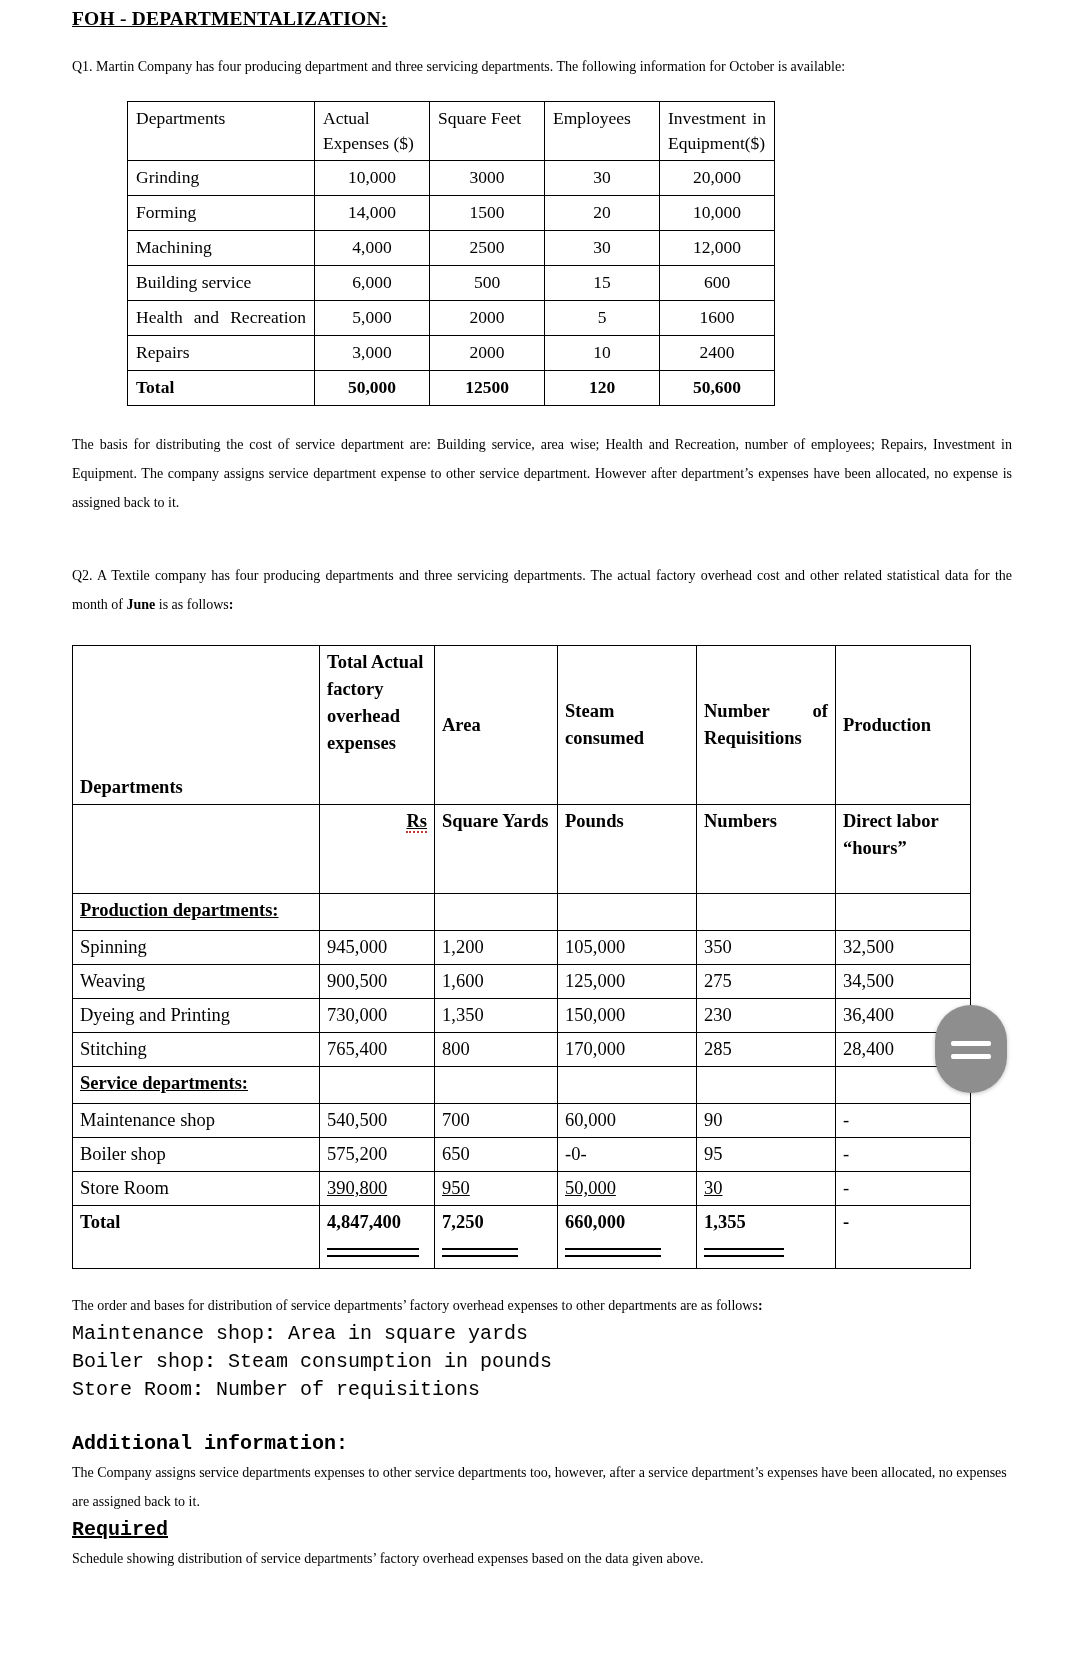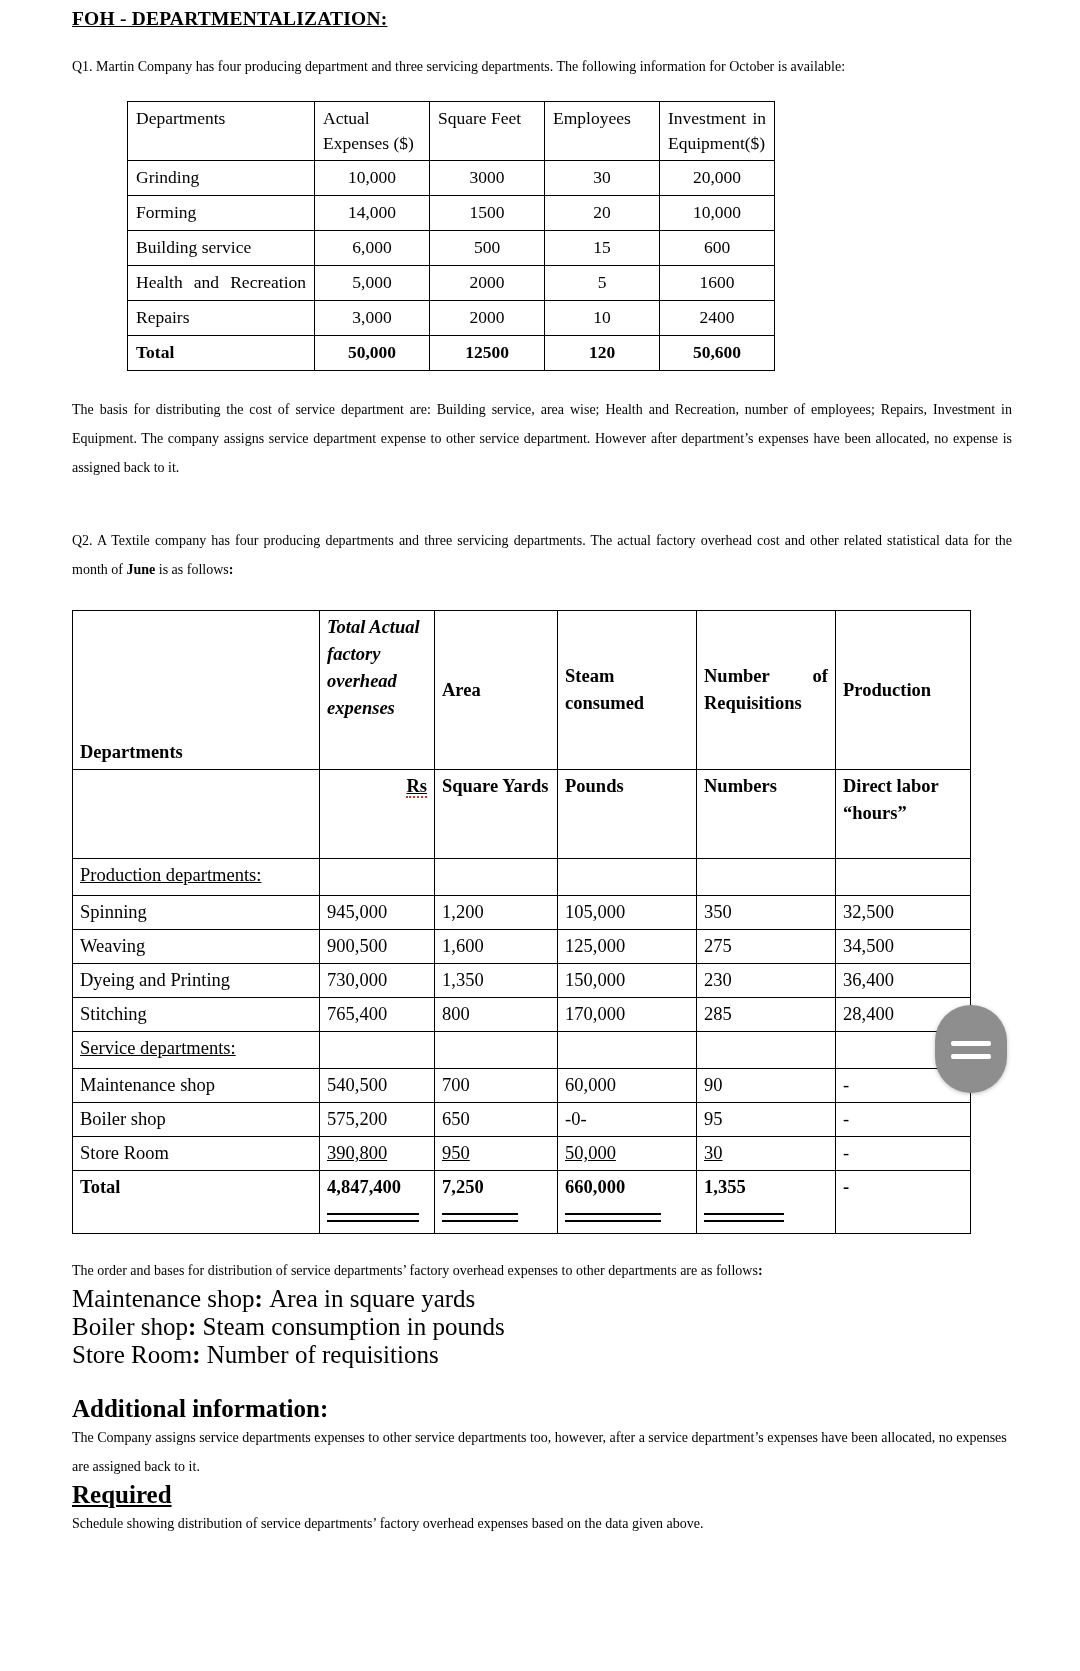--- a/index.html
+++ b/index.html
@@ -95,52 +95,52 @@
     line-height: 27px;
   }
   table.tbl2 .c1 { width: 232px; }
   table.tbl2 .c2 { width: 100px; }
   table.tbl2 .c3 { width: 108px; }
   table.tbl2 .c4 { width: 124px; }
   table.tbl2 .c5 { width: 124px; }
   table.tbl2 .c6 { width: 120px; }
   table.tbl2 .hdr-main td { font-weight: bold; height: 152px; }
   table.tbl2 .hdr-main td.c1 { vertical-align: bottom; }
-  table.tbl2 .hdr-main td.c2 { vertical-align: top; font-style: italic; }
+  table.tbl2 .hdr-main td.c2 { vertical-align: top; }
   table.tbl2 .hdr-main td.c3,
   table.tbl2 .hdr-main td.c4,
   table.tbl2 .hdr-main td.c5,
   table.tbl2 .hdr-main td.c6 { vertical-align: middle; }
   table.tbl2 .hdr-sub td { font-weight: bold; height: 82px; }
   table.tbl2 .hdr-sub td.c2 { text-align: right; }
   .u { text-decoration: underline; }
   .rs-sp {
     text-decoration: underline;
     border-bottom: 2px dotted #c0392b;
     padding-bottom: 0px;
     margin-left: 12px;
   }
-  .section-label { font-weight: normal; text-decoration: underline; }
+  .section-label { font-weight: bold; text-decoration: underline; }
   table.tbl2 tr.blank-row td { height: 30px; }
   table.tbl2 tr.total2 td { font-weight: bold; height: 56px; vertical-align: top; }
   .dbl-rule {
     display: block;
     margin-top: 12px;
     height: 5px;
     border-top: 2px solid #000;
     border-bottom: 2px solid #000;
   }
   .dbl-w1 { width: 92px; }
   .dbl-w2 { width: 76px; }
   .dbl-w3 { width: 96px; }
   .dbl-w4 { width: 80px; }
 
   
   .bottom-block p { margin: 0; }
-  .tight { font-size: 25px; line-height: 28px; }
+  .tight { font-size: 20px; line-height: 28px; font-family: Liberation Mono, monospace; }
   .bold { font-weight: bold; }
   .blank-line { height: 26px; }
 
   
   .edge-widget {
     position: absolute;
     left: 935px;
     top: 1005px;
     width: 72px;
     height: 88px;
@@ -189,20 +189,27 @@
             <td class="c-num">3000</td>
             <td class="c-num">30</td>
             <td class="c-num">20,000</td>
           </tr>
           <tr>
             <td class="c-dept">Forming</td>
             <td class="c-num">14,000</td>
             <td class="c-num">1500</td>
             <td class="c-num">20</td>
             <td class="c-num">10,000</td>
+          </tr>
+          <tr>
+            <td class="c-dept">Machining</td>
+            <td class="c-num">4,000</td>
+            <td class="c-num">2500</td>
+            <td class="c-num">30</td>
+            <td class="c-num">12,000</td>
           </tr>
           <tr>
             <td class="c-dept">Building service</td>
             <td class="c-num">6,000</td>
             <td class="c-num">500</td>
             <td class="c-num">15</td>
             <td class="c-num">600</td>
           </tr>
           <tr>
             <td class="c-dept">

